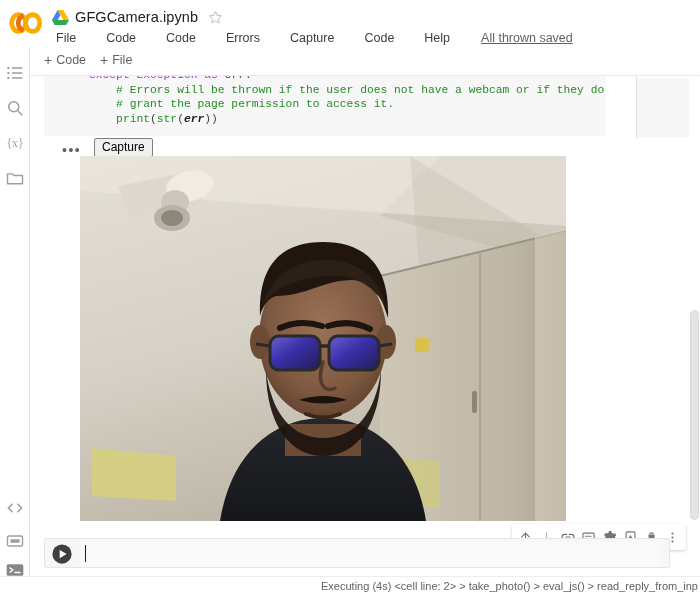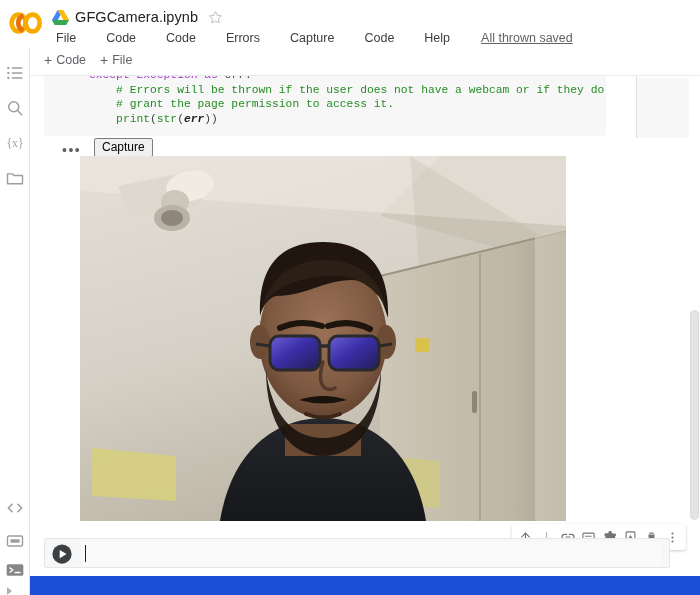--- a/index.html
+++ b/index.html
@@ -363,13 +363,16 @@
     <span class="run-circle">
       <svg width="22" height="22" viewBox="0 0 24 24">
         <circle cx="12" cy="12" r="10.5" fill="#3c4043"></circle>
         <polygon points="9.5,7.5 17,12 9.5,16.5" fill="#ffffff"></polygon>
       </svg>
     </span>
     <input class="prompt-input" value="" placeholder="" style="">
     <span class="caret"></span>
   </div>
 
+  <div class="statusbar">
+    <span class="status-text">Executing (4s) &lt;cell line: 2&gt; &gt; take_photo() &gt; eval_js() &gt; read_reply_from_inp</span>
+  </div>
 </div>
 
 </body></html>

